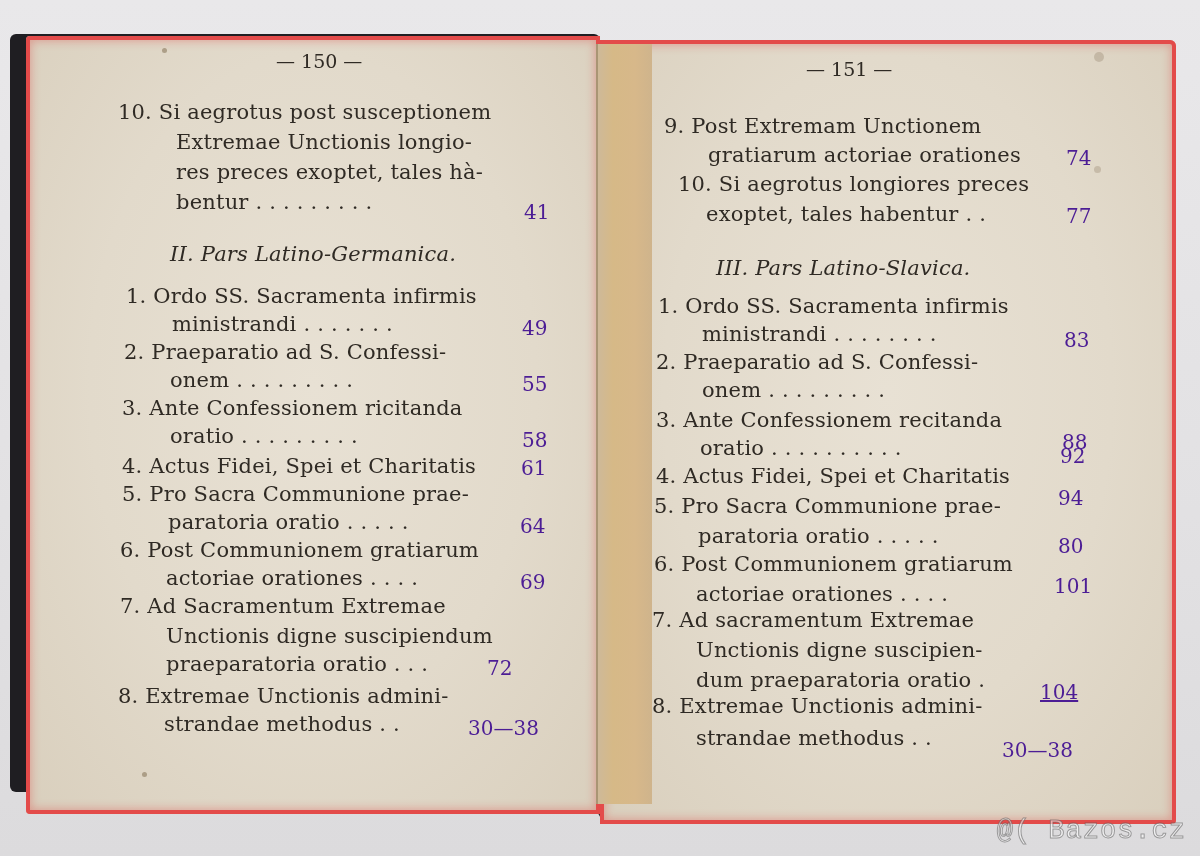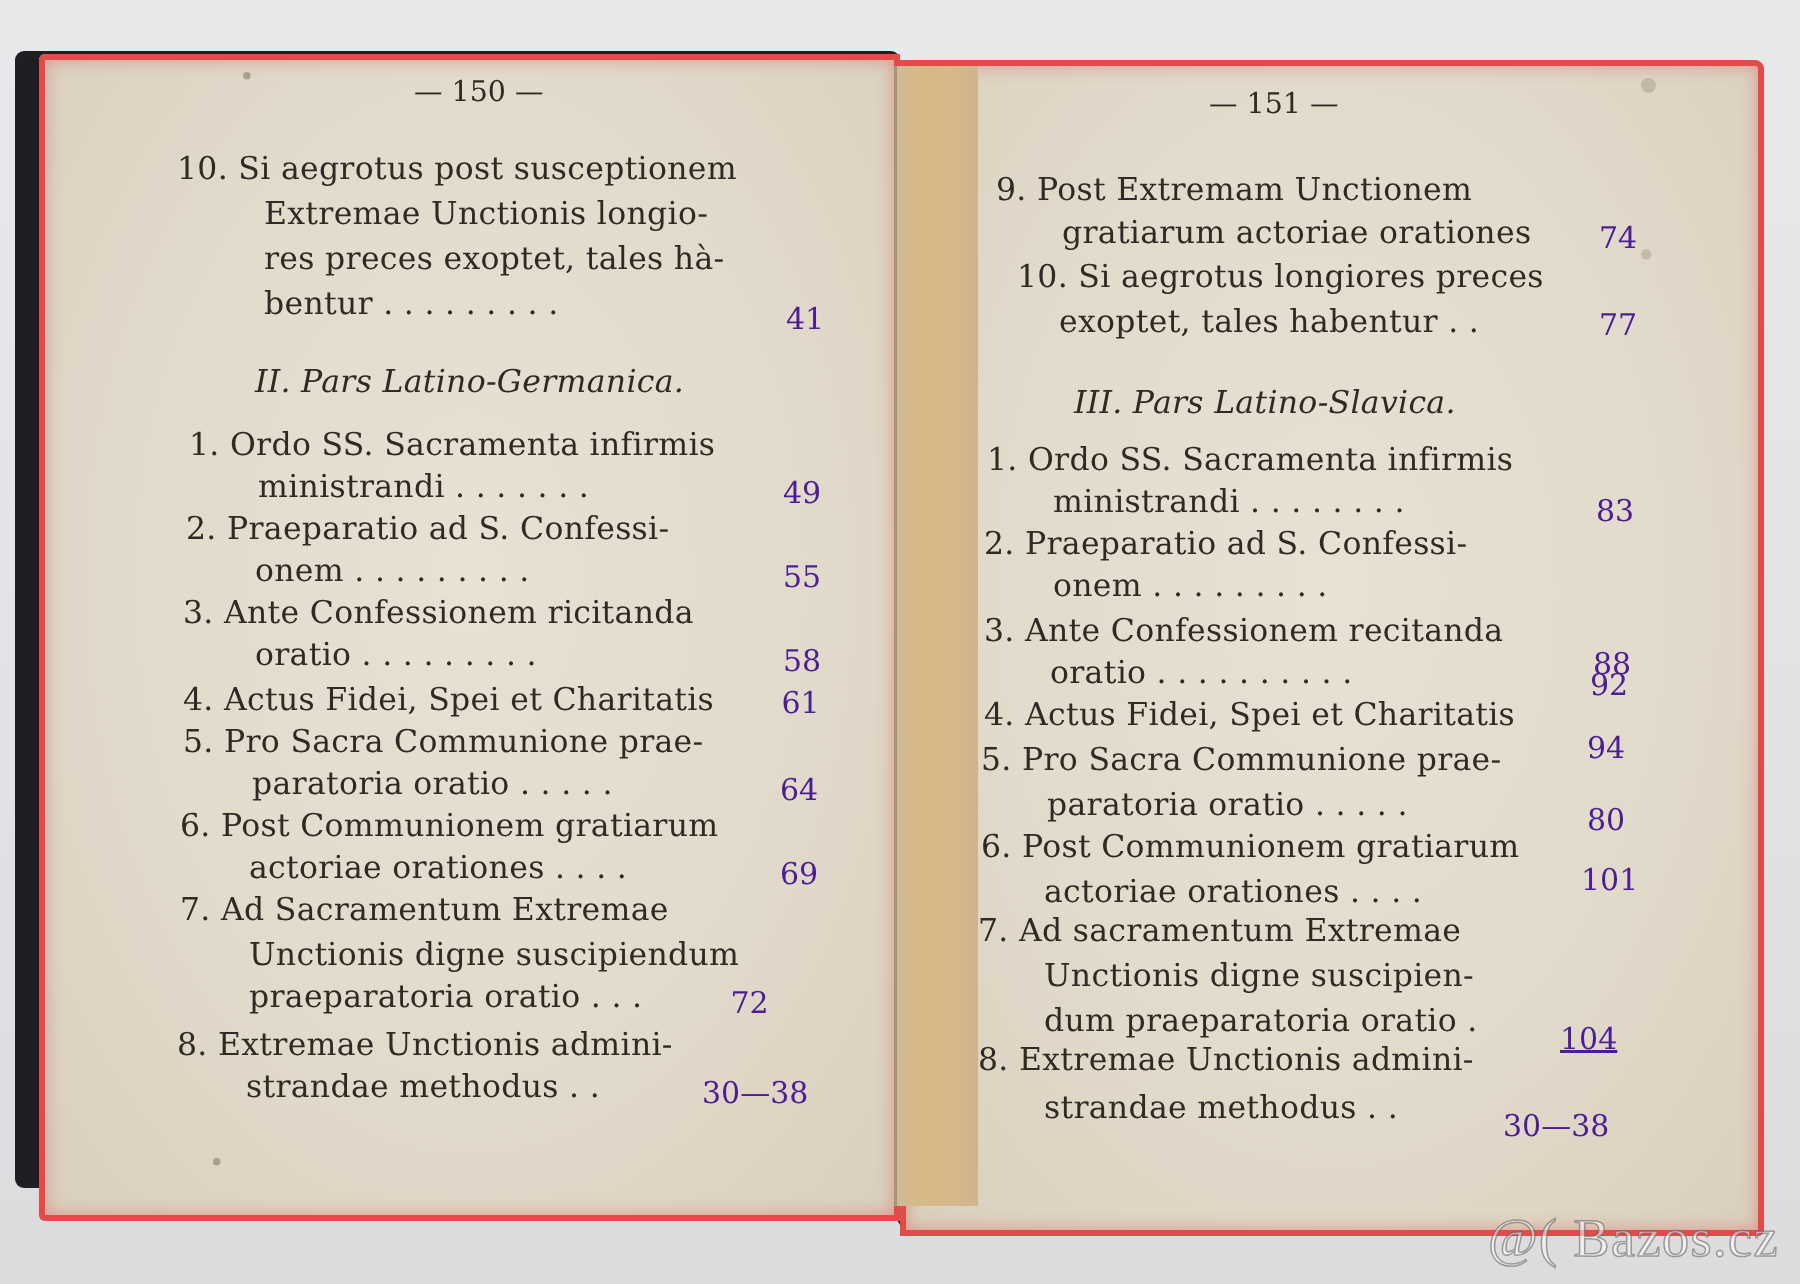--- a/index.html
+++ b/index.html
@@ -27,22 +27,22 @@
   .gutter-crease { position: absolute; left: 596px; top: 44px; width: 2px; height: 760px; background: #a99574; }
   .line {
     position: absolute; white-space: nowrap; color: #2f2a24;
     font-size: 21px; letter-spacing: 0.2px;
   }
   .italic { font-style: italic; }
   .num { position: absolute; color: #4c1d95; font-size: 20px; white-space: nowrap; }
   .folio { position: absolute; color: #2f2a24; font-size: 19px; white-space: nowrap; }
   .spot { position: absolute; border-radius: 50%; background: rgba(110,90,60,0.45); }
   .watermark {
-    position: absolute; right: 14px; bottom: 10px; font-family: Liberation Serif, serif;
-    font-size: 36px; color: rgba(255,255,255,0.55); -webkit-text-stroke: 1px rgba(90,90,90,0.55);
+    position: absolute; right: 14px; bottom: 10px; font-family: Liberation Mono, monospace;
+    font-size: 27px; color: rgba(255,255,255,0.55); -webkit-text-stroke: 1px rgba(90,90,90,0.55);
     letter-spacing: 1px;
   }
 </style>
 </head>
 <body>
 
 <div class="cover cover-left"></div>
 <div class="cover cover-right"></div>
 
 <div class="page page-left">

